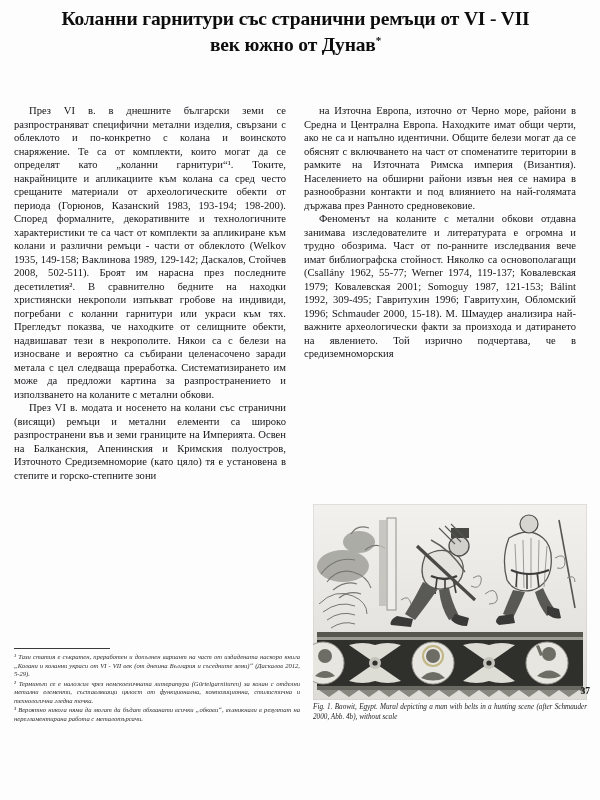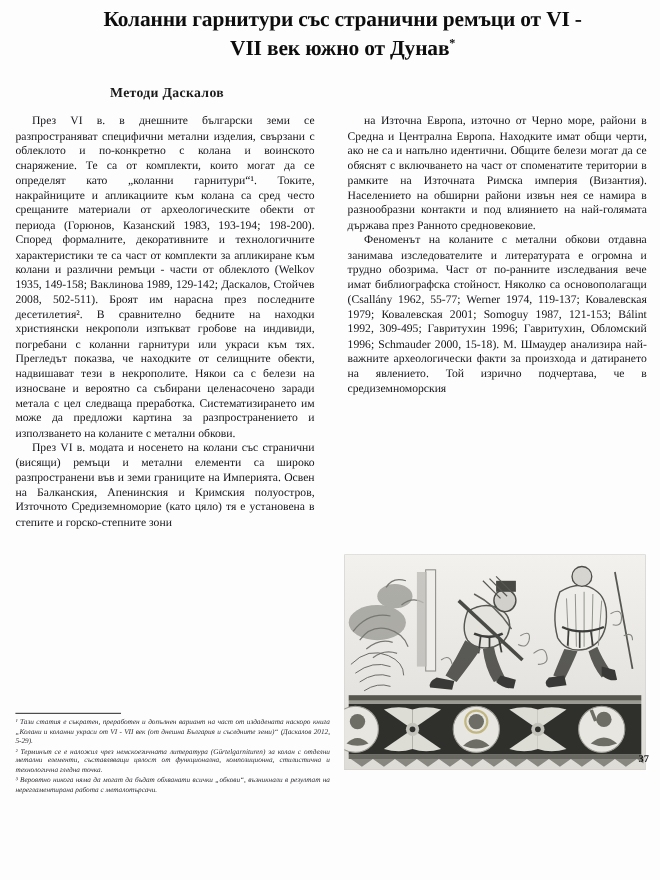--- a/index.html
+++ b/index.html
@@ -17,21 +17,21 @@
   }
   .page {
     position: absolute;
     left: 0; top: 0;
     width: 600px;
     height: 800px;
     background: #fdfdfd;
   }
   
   .title-block {
-    padding: 6px 55px 0 78px;
+    padding: 6px 55px 0 46px;
     text-align: center;
   }
   .doc-title {
     font-size: 19.5px;
     font-weight: bold;
     line-height: 1.32;
     letter-spacing: -0.15px;
     color: #0d0d0d;
     margin: 0;
   }
@@ -51,21 +51,21 @@
   .author-wrap {
     padding: 0 0 0 78px;
   }
   
   .columns {
     position: absolute;
     top: 104px;
     left: 0;
     width: 600px;
     display: flex;
-    gap: 30px;
+    gap: 18px;
     padding: 0 14px;
     box-sizing: border-box;
   }
   .col {
     width: 272px;
     flex: 0 0 272px;
   }
   .col p {
     margin: 0;
     font-size: 10.6px;
@@ -133,23 +133,20 @@
     color: #1a1a1a;
   }
 </style>
 </head>
 <body>
 
 <div class="page">
 
   <div class="title-block">
     <h1 class="doc-title"><span>Коланни гарнитури със странични ремъци от VI - VII век южно от Дунав</span><span class="ftn">*</span></h1>
-  </div>
-  <div class="author-wrap">
-    <div class="author">Методи Даскалов</div>
   </div>
 
   <div class="columns">
     <div class="col">
       <p>През VI в. в днешните български земи се разпространяват специфични метални изделия, свързани с облеклото и по-конкретно с колана и воинското снаряжение. Те са от комплекти, които могат да се определят като „коланни гарнитури“¹. Токите, накрайниците и апликациите към колана са сред често срещаните материали от археологическите обекти от периода (Горюнов, Казанский 1983, 193-194; 198-200). Според формалните, декоративните и технологичните характеристики те са част от комплекти за апликиране към колани и различни ремъци - части от облеклото (Welkov 1935, 149-158; Ваклинова 1989, 129-142; Даскалов, Стойчев 2008, 502-511). Броят им нарасна през последните десетилетия². В сравнително бедните на находки християнски некрополи изпъкват гробове на индивиди, погребани с коланни гарнитури или украси към тях. Прегледът показва, че находките от селищните обекти, надвишават тези в некрополите. Някои са с белези на износване и вероятно са събирани целенасочено заради метала с цел следваща преработка. Систематизирането им може да предложи картина за разпространението и използването на коланите с метални обкови.</p>
       <p>През VI в. модата и носенето на колани със странични (висящи) ремъци и метални елементи са широко разпространени във и земи границите на Империята. Освен на Балканския, Апенинския и Кримския полуостров, Източното Средиземноморие (като цяло) тя е установена в степите и горско-степните зони</p>
     </div>
     <div class="col">
       <p>на Източна Европа, източно от Черно море, райони в Средна и Централна Европа. Находките имат общи черти, ако не са и напълно идентични. Общите белези могат да се обяснят с включването на част от споменатите територии в рамките на Източната Римска империя (Византия). Населението на обширни райони извън нея се намира в разнообразни контакти и под влиянието на най-голямата държава през Ранното средновековие.</p>
       <p>Феноменът на коланите с метални обкови отдавна занимава изследователите и литературата е огромна и трудно обозрима. Част от по-ранните изследвания вече имат библиографска стойност. Няколко са основополагащи (Csallány 1962, 55-77; Werner 1974, 119-137; Ковалевская 1979; Ковалевская 2001; Somoguy 1987, 121-153; Bálint 1992, 309-495; Гавритухин 1996; Гавритухин, Обломский 1996; Schmauder 2000, 15-18). М. Шмаудер анализира най-важните археологически факти за произхода и датирането на явлението. Той изрично подчертава, че в средиземноморския</p>
@@ -317,17 +314,18 @@
           </g>
         </g>
 
         <g fill="#6a6a63">
           <path d="M4,182 l266,0 l0,4 l-266,0 z"></path>
           <path d="M6,186 l10,7 l10,-7 l10,7 l10,-7 l10,7 l10,-7 l10,7 l10,-7 l10,7 l10,-7 l10,7 l10,-7 l10,7 l10,-7 l10,7 l10,-7 l10,7 l10,-7 l10,7 l10,-7 l10,7 l10,-7 l10,7 l10,-7 l10,7 l10,-7 l6,4 l0,-6 l-262,0 z" opacity="0.75"></path>
         </g>
       </g>
     </svg>
 
+    <div class="fig-caption en">Fig. 1. Baowit, Egypt. Mural depicting a man with belts in a hunting scene (after Schmauder 2000, Abb. 4b), without scale</div>
   </div>
 
   <div class="page-number">37</div>
 
 </div>
 
 </body></html>

